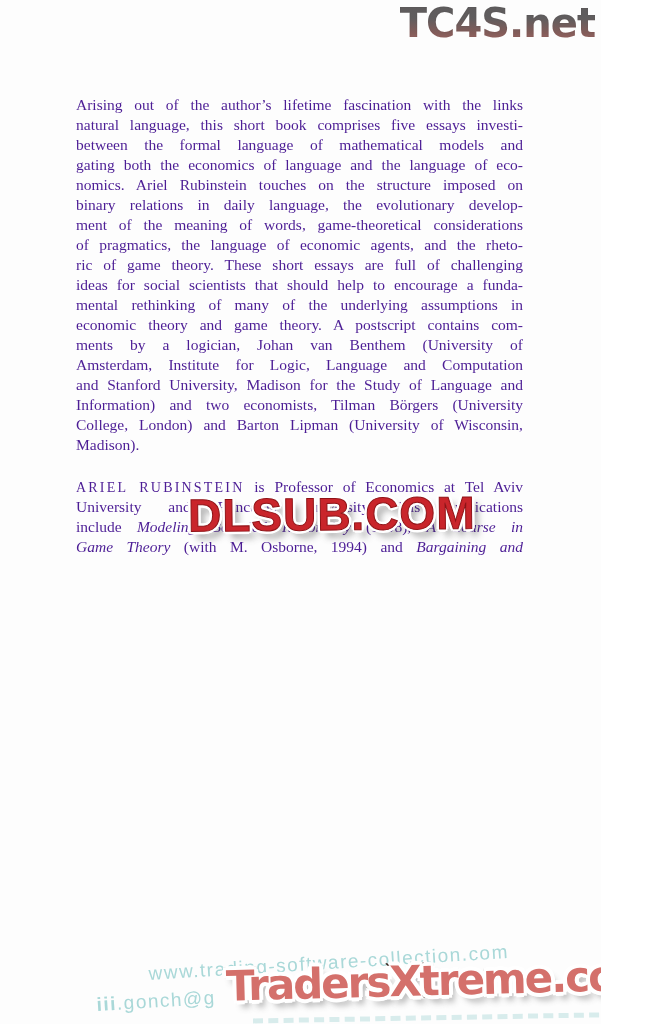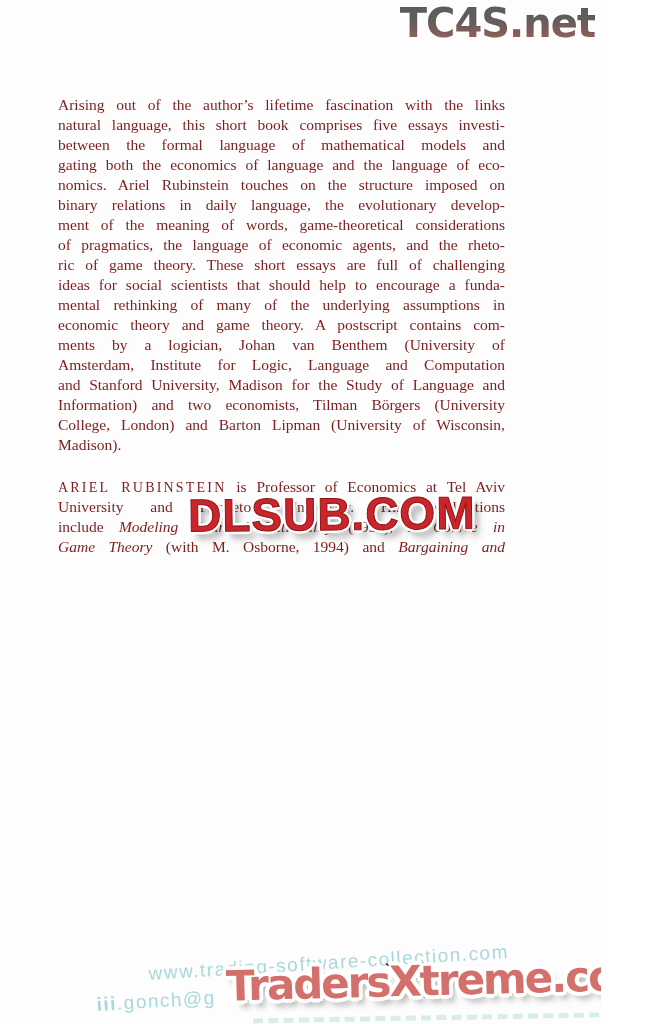--- a/index.html
+++ b/index.html
@@ -18,22 +18,22 @@
     font-weight:bold;font-size:40px;letter-spacing:-1px;
     color:#6b4543;
     background:linear-gradient(180deg,#413f40 0%,#454142 40%,#6e403d 72%,#9c5450 100%);
     -webkit-background-clip:text;background-clip:text;
     -webkit-text-fill-color:transparent;
     text-shadow:0 0 1px rgba(255,255,255,0.15);
   }
 
   
   .textblock{
-    position:absolute;left:58px;width:447px;
-    font-size:15.5px;line-height:20px;color:#7f1d1d;
+    position:absolute;left:76px;width:447px;
+    font-size:15.5px;line-height:20px;color:#4c1d95;
   }
   .blurb{top:95px;}
   .bio{top:477px;}
   .jline{text-align:justify;text-align-last:justify;height:20px;white-space:normal;}
   .jline.last{text-align-last:left;}
   .seg-i{font-style:italic;}
   .seg-sc{font-size:14px;letter-spacing:2.2px;}
 
   
   .dlsub{

